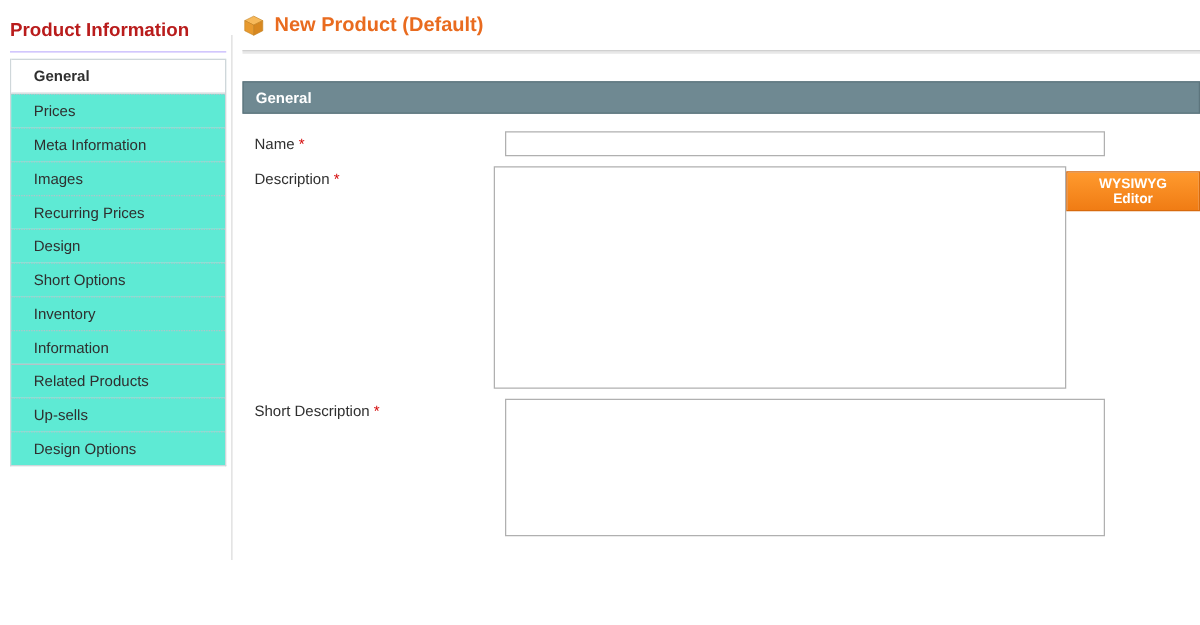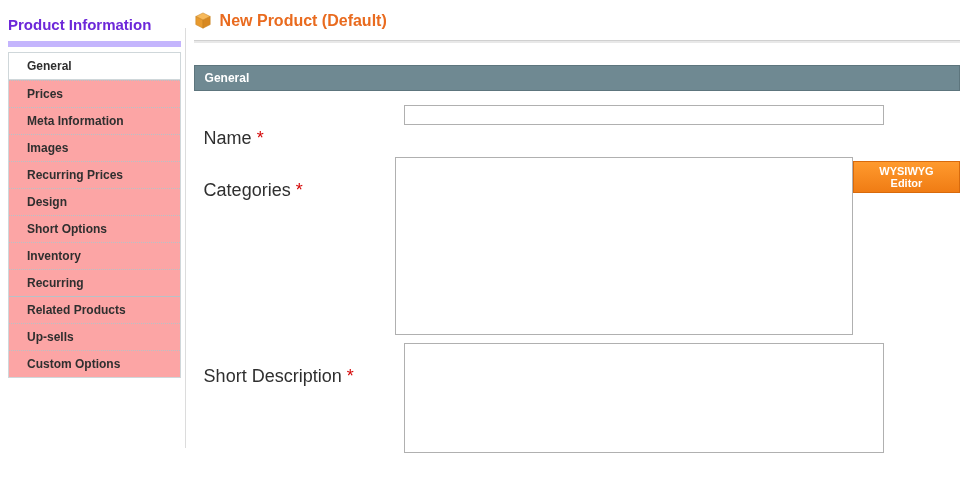--- a/index.html
+++ b/index.html
@@ -20,39 +20,38 @@
       display: flex;
       height: 100%;
     }
     .sidebar {
       width: 230px;
       padding: 12px 0 0 8px;
     }
     .sidebar-title {
       font-size: 15px;
       font-weight: bold;
-      color: #6d28d9;
+      color: #b91c1c;
       padding: 4px 0 8px 0;
-      border-bottom: 6px solid #c4b5fd;
+      border-bottom: 1px solid #c4b5fd;
       margin-bottom: 6px;
     }
     .tab-list {
       background: #e8edef;
       border: 1px solid #cfd7da;
       border-top: none;
     }
     .tab-item {
       display: block;
       padding: 6px 10px 6px 18px;
       font-size: 12px;
       color: #2f2f2f;
       border-top: 1px dotted #b7c2c7;
       cursor: pointer;
-      background: #fca5a5;
-      font-weight: bold;
+      background: #5eead4;
     }
     .tab-item.first {
       border-top: none;
     }
     .tab-item.active {
       background: #ffffff;
       font-weight: bold;
       border-top: 1px solid #cfd7da;
       border-bottom: 1px solid #cfd7da;
       position: relative;
@@ -103,23 +102,22 @@
       padding: 14px 0 0 10px;
     }
     .form-row {
       display: flex;
       align-items: flex-start;
       margin-bottom: 8px;
     }
     .form-label {
       width: 200px;
       padding-top: 3px;
-      font-size: 18px;
+      font-size: 12px;
       color: #2f2f2f;
-      margin-top: 20px;
     }
     .req {
       color: #d40707;
     }
     .text-input {
       width: 480px;
       height: 20px;
       border: 1px solid #b0b0b0;
       background: #ffffff;
       padding: 2px 4px;
@@ -163,24 +161,24 @@
     <div class="sidebar-title">Product Information</div>
     <div class="tab-list">
       <a class="tab-item first active">General</a>
       <a class="tab-item">Prices</a>
       <a class="tab-item">Meta Information</a>
       <a class="tab-item">Images</a>
       <a class="tab-item">Recurring Prices</a>
       <a class="tab-item">Design</a>
       <a class="tab-item">Short Options</a>
       <a class="tab-item">Inventory</a>
-      <a class="tab-item">Recurring</a>
+      <a class="tab-item">Information</a>
       <a class="tab-item solid-sep">Related Products</a>
       <a class="tab-item">Up-sells</a>
-      <a class="tab-item">Custom Options</a>
+      <a class="tab-item">Design Options</a>
     </div>
   </div>
 
   <div class="divider-vert"></div>
 
   <div class="main">
     <div class="page-title-row">
       <span class="cube-icon">
         <svg viewBox="0 0 20 20" width="18" height="18">
           <polygon points="10,1 18,5 10,9 2,5" fill="#f7b95a" stroke="#c78322" stroke-width="0.6"></polygon>
@@ -198,21 +196,21 @@
 
       <div class="form-row">
         <label class="form-label">
           <span>Name</span> <span class="req">*</span>
         </label>
         <input type="text" class="text-input" value="" style="">
       </div>
 
       <div class="form-row">
         <label class="form-label">
-          <span>Categories</span> <span class="req">*</span>
+          <span>Description</span> <span class="req">*</span>
         </label>
         <div class="input-col">
           <textarea class="textarea-input" style=""></textarea>
           <button class="wysiwyg-btn">WYSIWYG Editor</button>
         </div>
       </div>
 
       <div class="form-row">
         <label class="form-label">
           <span>Short Description</span> <span class="req">*</span>

